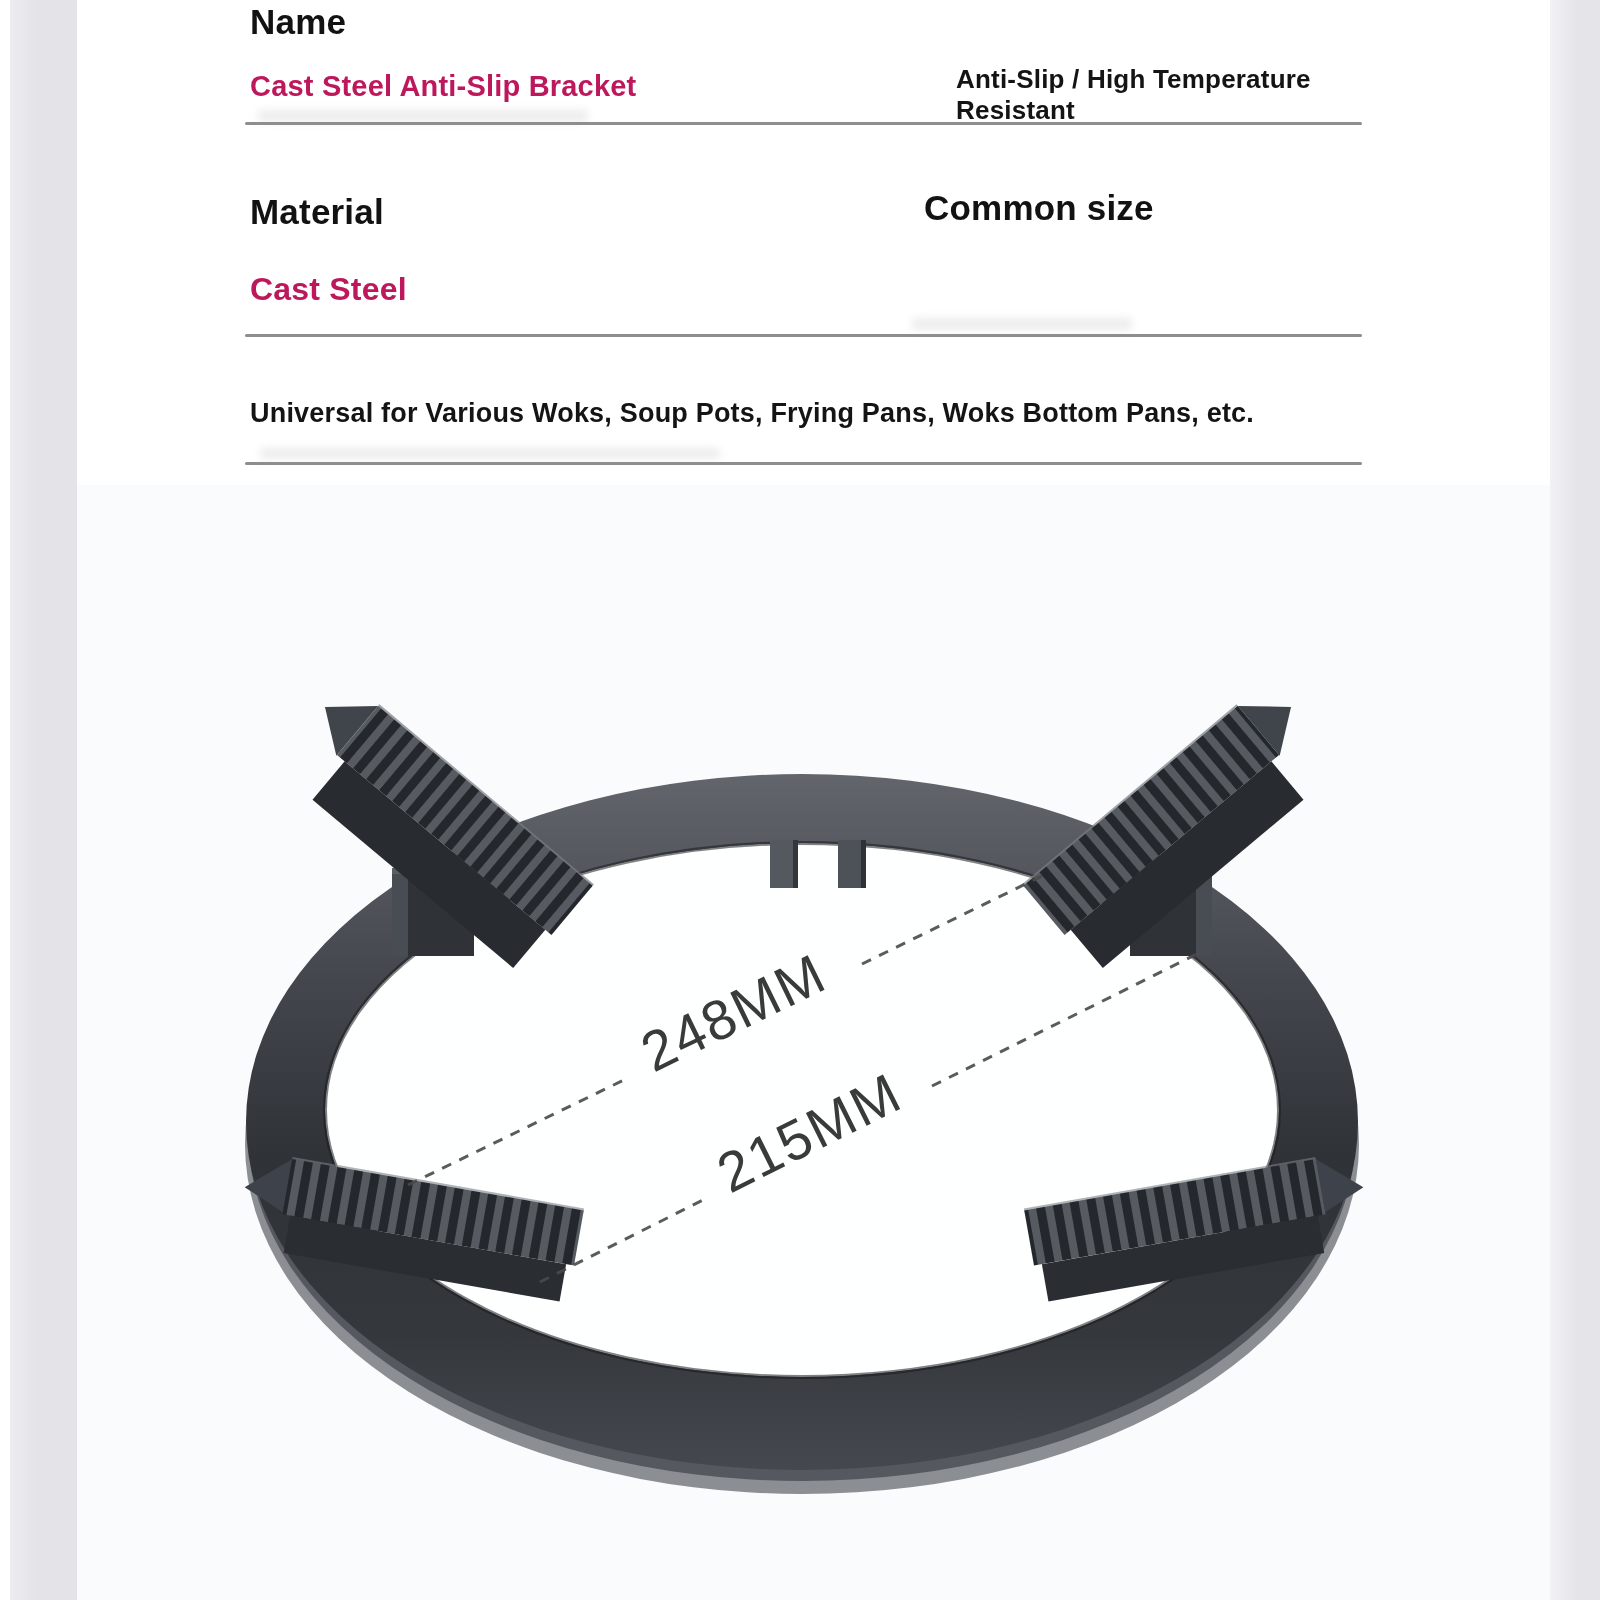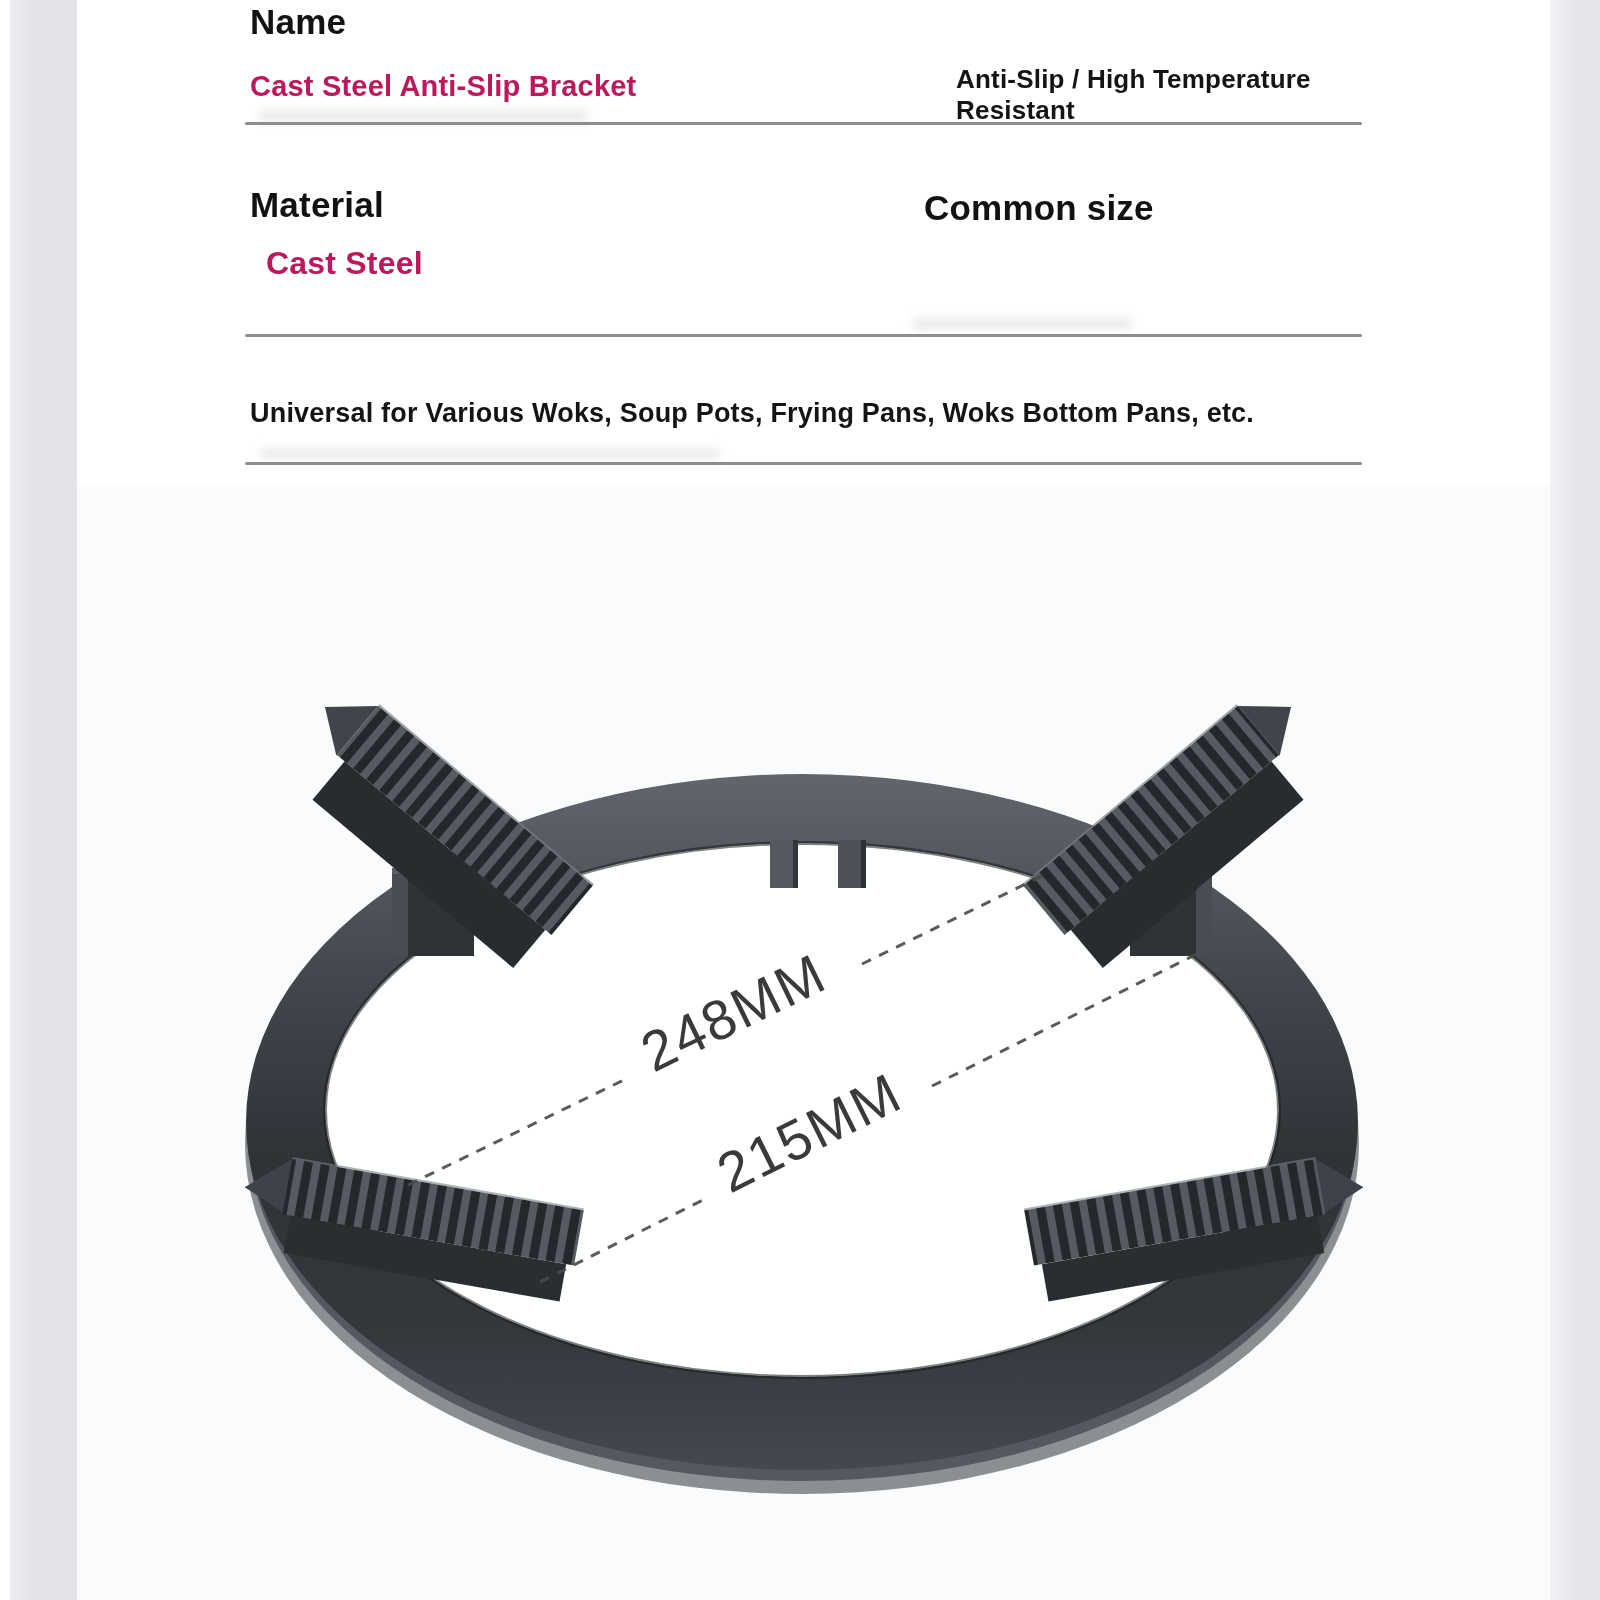--- a/index.html
+++ b/index.html
@@ -31,22 +31,22 @@
   <div id="lower-bg" class="abs"></div>
 
   <div class="abs" style="left:0;top:0;width:1600px;height:485px;">
 
     <div class="abs spec-label" style="left:250px;top:2px;">Name</div>
     <div class="abs spec-value-lg" style="left:250px;top:70px;font-size:29px;">Cast Steel Anti-Slip Bracket</div>
     <div class="abs spec-value-sm" style="left:908px;top:64px;width:400px;margin-left:48px;">Anti-Slip / High Temperature Resistant</div>
     <div class="abs ghost" style="left:258px;top:110px;width:330px;height:12px;"></div>
     <div class="abs rule" style="left:245px;top:122px;width:1117px;"></div>
 
-    <div class="abs spec-label" style="left:250px;top:185px;">Material</div>
-    <div class="abs spec-value-lg" style="left:250px;top:245px;font-size:32px;margin-left:16px;">Cast Steel</div>
+    <div class="abs spec-label" style="left:250px;top:192px;">Material</div>
+    <div class="abs spec-value-lg" style="left:250px;top:271px;font-size:32px;">Cast Steel</div>
     <div class="abs spec-label" style="left:924px;top:188px;">Common size</div>
     <div class="abs ghost" style="left:912px;top:318px;width:220px;height:12px;"></div>
     <div class="abs rule" style="left:245px;top:334px;width:1117px;"></div>
 
     <div class="abs spec-value-sm" style="left:250px;top:398px;width:1200px;font-size:27px;">Universal for Various Woks, Soup Pots, Frying Pans, Woks Bottom Pans, etc.</div>
     <div class="abs ghost" style="left:260px;top:448px;width:460px;height:11px;"></div>
     <div class="abs rule" style="left:245px;top:462px;width:1117px;"></div>
   </div>
 
   <svg class="abs" style="left:0;top:0;pointer-events:none;" width="1600" height="1600" viewBox="0 0 1600 1600">

